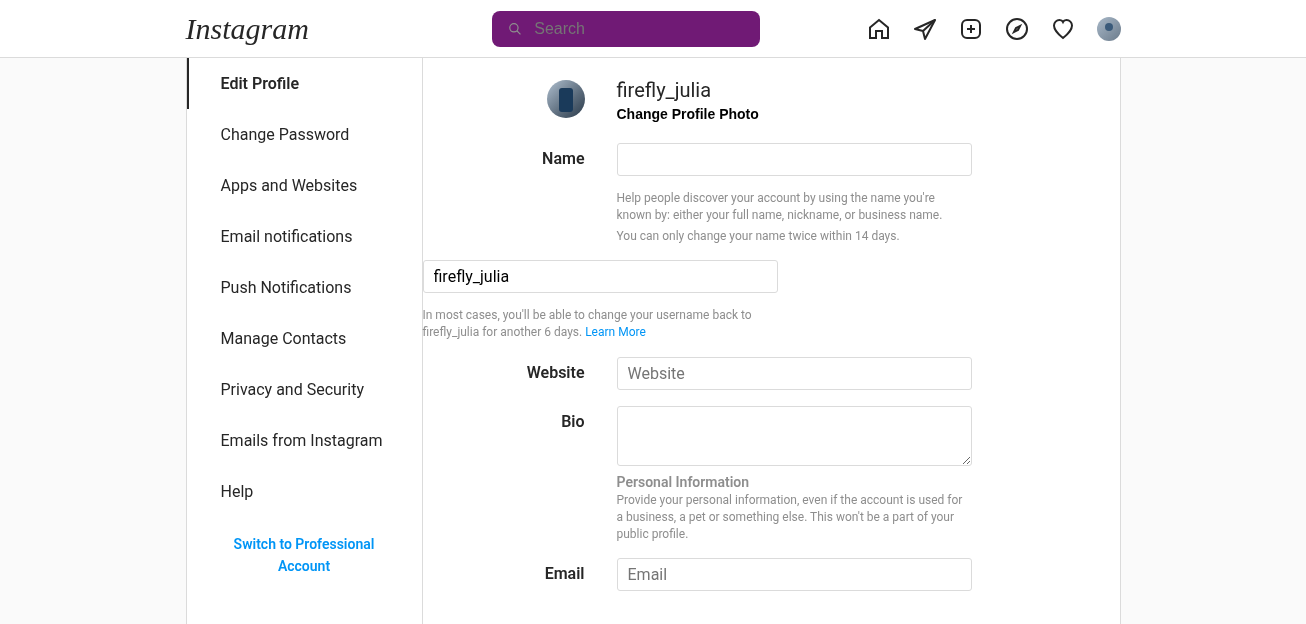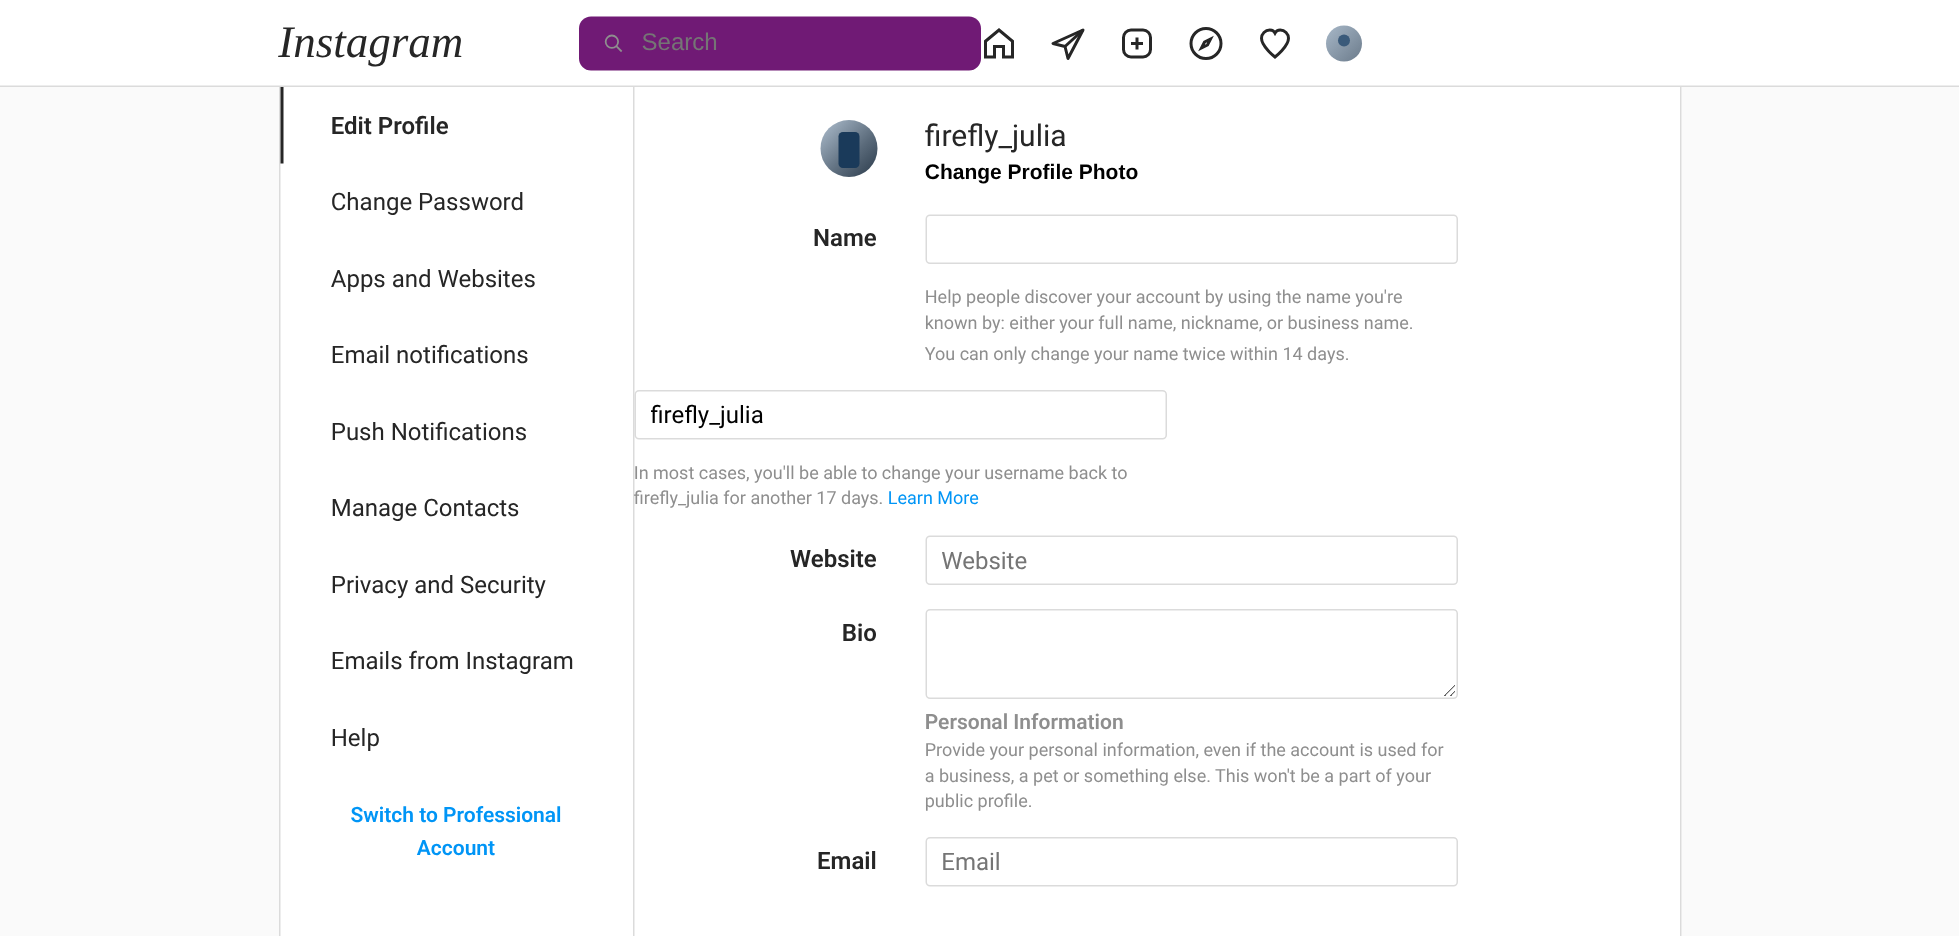--- a/index.html
+++ b/index.html
@@ -1,18 +1,18 @@
 <!DOCTYPE html>
 <html><head>
 <meta charset="utf-8">
 <style>
 * { box-sizing: border-box; margin: 0; padding: 0; }
 body { font-family: -apple-system, BlinkMacSystemFont, "Segoe UI", Roboto, Helvetica, Arial, sans-serif; background: #fafafa; color: #262626; }
 .topbar { background: #fff; border-bottom: 1px solid #dbdbdb; height: 58px; position: relative; }
-.topbar-inner { max-width: 975px; margin: 0 auto; height: 58px; display: flex; align-items: center; padding: 0 20px; }
+.topbar-inner { max-width: 975px; margin: 0 auto; height: 58px; display: flex; align-items: center; justify-content: space-between; padding: 0 20px; }
 .logo { font-family: 'Brush Script MT', cursive; font-size: 30px; font-weight: 500; font-style: italic; flex: 0 0 200px; }
 .search-wrap { flex: 0 0 268px; }
 .search { background: #701a75; border-radius: 8px; height: 36px; display: flex; align-items: center; padding: 0 16px; width: 268px; }
 .search svg { width: 16px; height: 16px; margin-right: 12px; }
 .search input { border: none; background: none; outline: none; font-size: 16px; font-weight: 300; color: #8e8e8e; width: 100%; }
 .nav-icons { display: flex; align-items: center; gap: 22px; }
 .nav-icons svg { width: 24px; height: 24px; cursor: pointer; }
 .avatar-small { width: 24px; height: 24px; border-radius: 50%; background: linear-gradient(135deg, #a8b8c8 0%, #6b7b8b 100%); cursor: pointer; position: relative; overflow: hidden; }
 .avatar-small::after { content:''; position:absolute; width:8px; height:8px; background:#3a5a7a; border-radius:50%; top:6px; left:8px; }
 .container { max-width: 935px; margin: 0 auto; background: #fff; border: 1px solid #dbdbdb; border-top: none; display: flex; min-height: 600px; }
@@ -104,21 +104,21 @@
       <div class="form-field">
         <input type="text" value="" style="">
         <div class="help-text">Help people discover your account by using the name you're known by: either your full name, nickname, or business name.</div>
         <div class="help-text spaced">You can only change your name twice within 14 days.</div>
       </div>
     </div>
 
     <div class="form-row">
       <div class="form-field">
         <input type="text" value="firefly_julia" style="">
-        <div class="help-text"><span>In most cases, you'll be able to change your username back to firefly_julia for another 17 days. </span><a href="#">Learn More</a></div>
+        <div class="help-text"><span>In most cases, you'll be able to change your username back to firefly_julia for another 6 days. </span><a href="#">Learn More</a></div>
       </div>
     </div>
 
     <div class="form-row">
       <div class="form-label">Website</div>
       <div class="form-field">
         <input type="text" placeholder="Website" style="">
       </div>
     </div>
 

